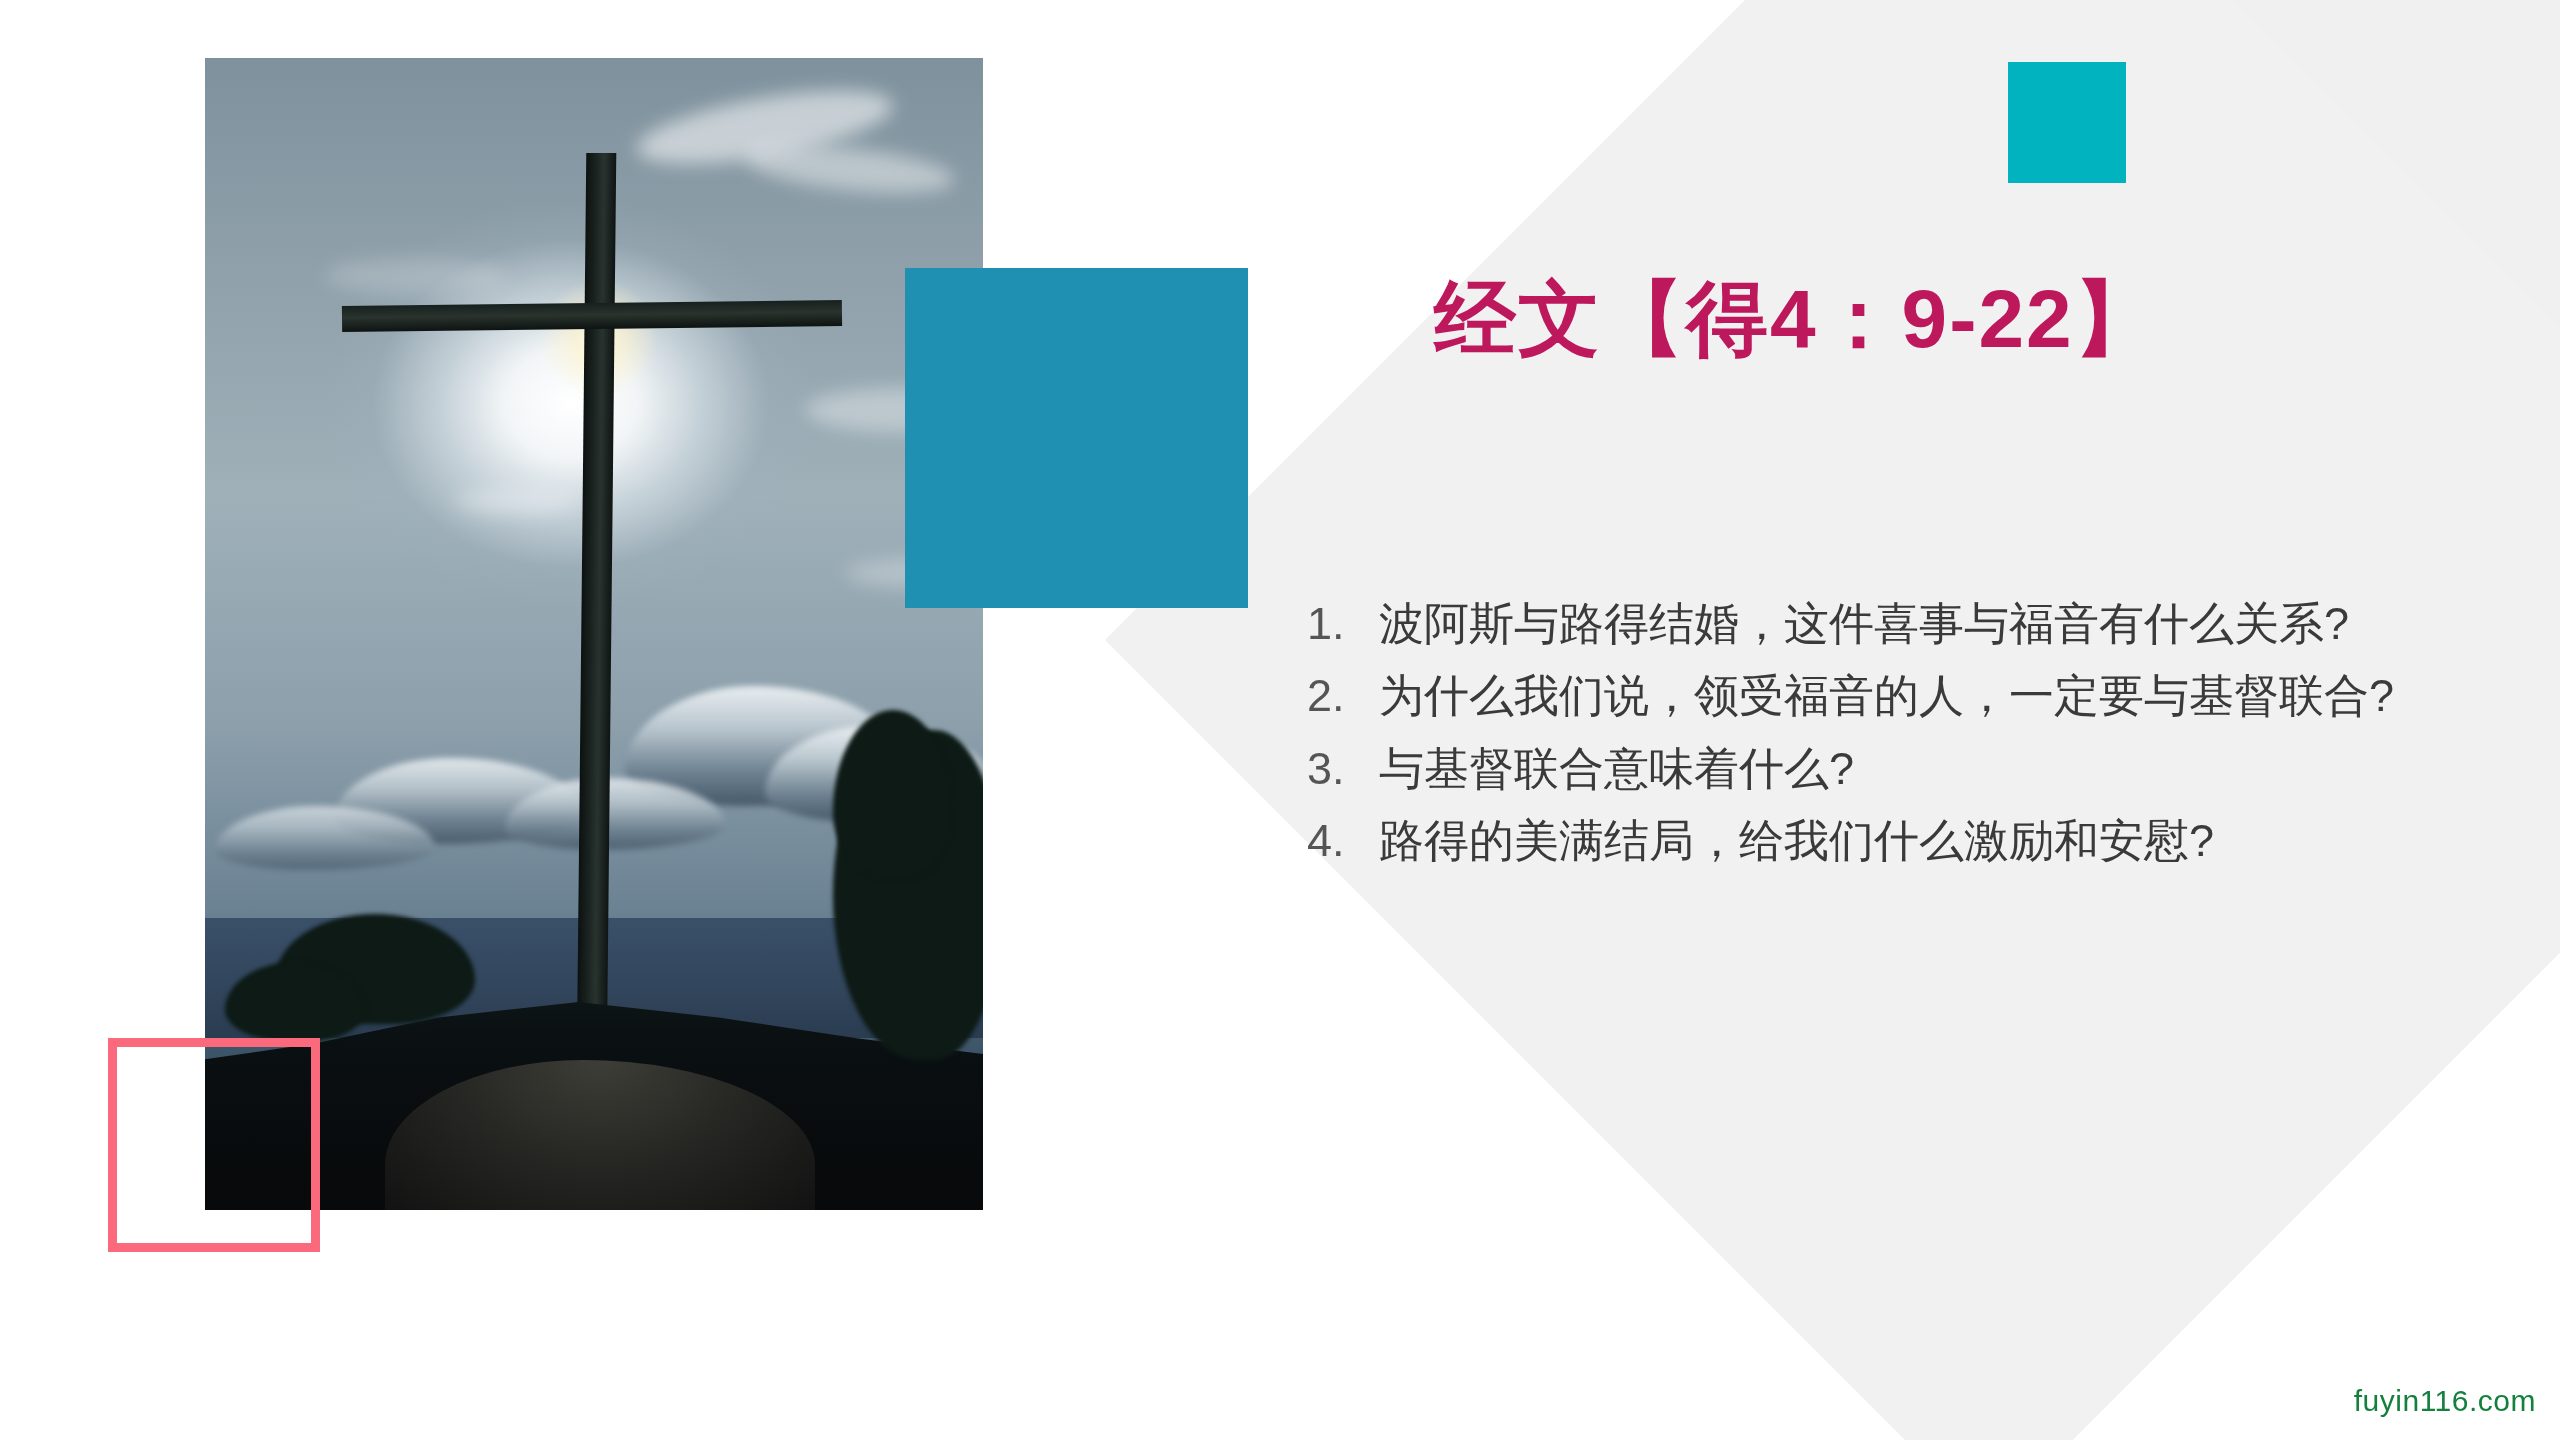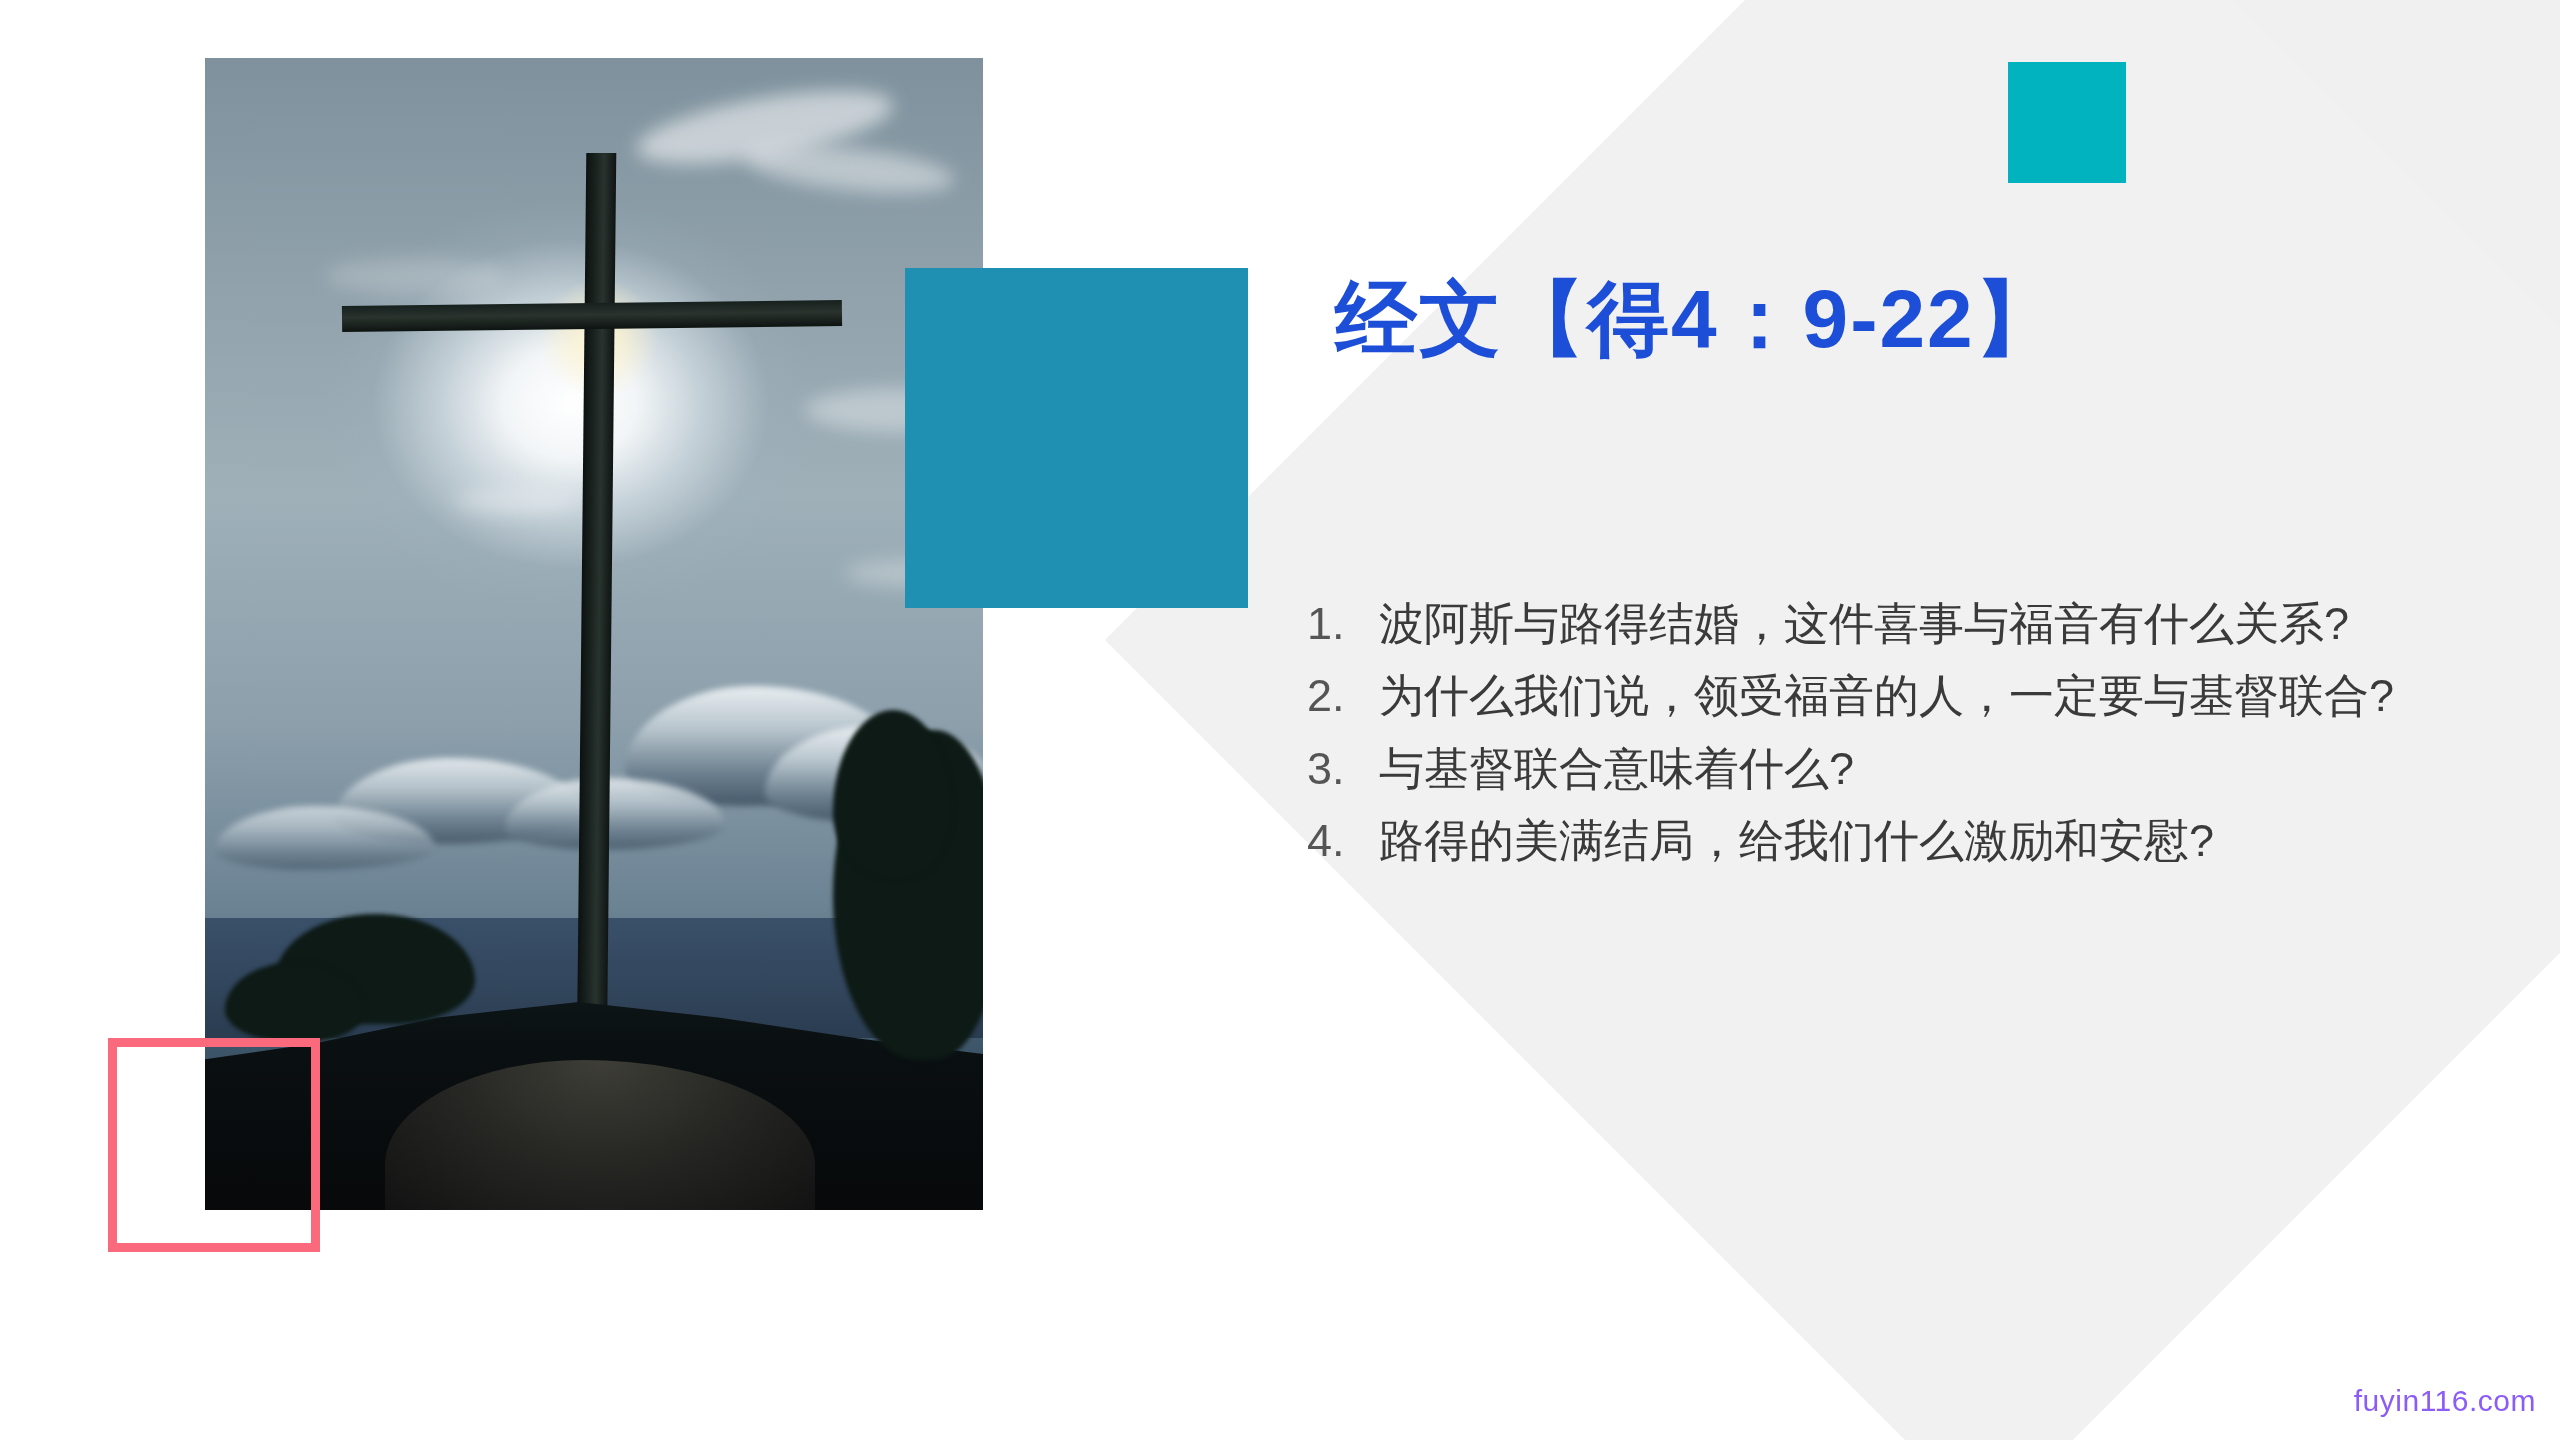--- a/index.html
+++ b/index.html
@@ -188,26 +188,26 @@
     width: 212px;
     height: 214px;
     border: 9px solid #fa6a7c;
     box-sizing: border-box;
     background: transparent;
   }
 
   
   .title {
     position: absolute;
-    left: 1335px;
+    left: 1434px;
     top: 272px;
     font-size: 82px;
     font-weight: bold;
     letter-spacing: 2px;
-    color: #1d4ed8;
+    color: #be185d;
     white-space: nowrap;
     line-height: 1.15;
   }
 
   
   .points {
     position: absolute;
     left: 1285px;
     top: 590px;
     width: 1220px;
@@ -226,21 +226,21 @@
     color: #555555;
     font-size: 45px;
   }
 
   
   .watermark {
     position: absolute;
     right: 24px;
     bottom: 22px;
     font-size: 30px;
-    color: #8b5cf6;
+    color: #15803d;
     letter-spacing: 0.5px;
   }
 </style>
 </head>
 <body>
 
 <div class="slide">
 
   <div class="deco-layer">
     <div class="deco-band-top"></div>

